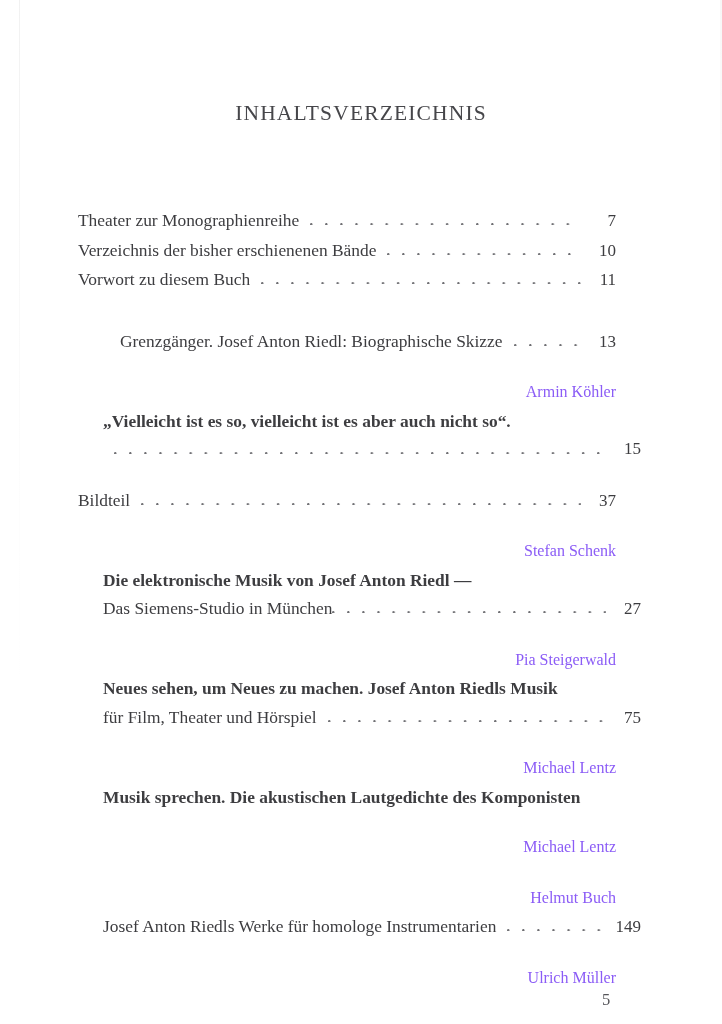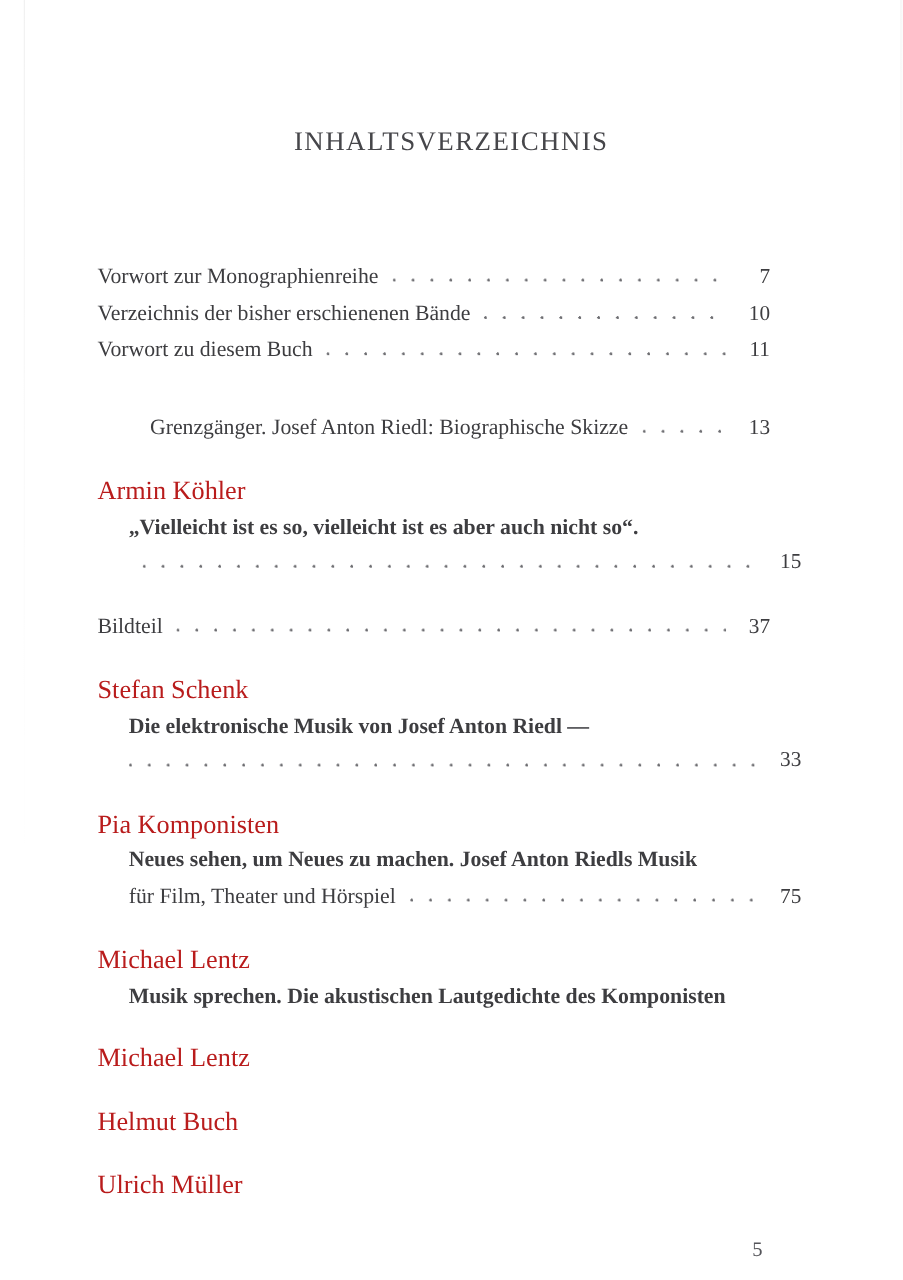--- a/index.html
+++ b/index.html
@@ -69,24 +69,25 @@
   }
 
   
   .group {
     margin-bottom: 0;
   }
   .group.gap-front { margin-top: 32px; margin-left: 42px; }
   .group.gap-std   { margin-top: 22px; }
 
   .author {
-    font-size: 21px;
+    font-size: 16px;
     line-height: 28.5px;
-    color: #b91c1c;
+    color: #8b5cf6;
     white-space: nowrap;
+    text-align: right;
   }
 
   
   .line {
     display: flex;
     align-items: baseline;
     font-size: 17.4px;
     line-height: 28.5px;
     color: #3d3d40;
     width: 100%;
@@ -157,21 +158,21 @@
 
   <div class="page-edge"></div>
   <div class="page-edge-right"></div>
 
   <div class="toc-title">INHALTSVERZEICHNIS</div>
 
   <div class="toc-body">
 
     <div class="group" id="front-matter">
         <div class="line">
-          <span class="label">Vorwort zur Monographienreihe</span>
+          <span class="label">Theater zur Monographienreihe</span>
           <span class="leader pad-left"></span>
           <span class="pagenum">7</span>
         </div>
         <div class="line">
           <span class="label">Verzeichnis der bisher erschienenen Bände</span>
           <span class="leader pad-left"></span>
           <span class="pagenum">10</span>
         </div>
         <div class="line">
           <span class="label">Vorwort zu diesem Buch</span>
@@ -200,42 +201,48 @@
           <div class="line">
             <span class="label">Bildteil</span>
             <span class="leader pad-left"></span>
             <span class="pagenum">37</span>
           </div>
         </div>
         <div class="group gap-std">
           <div class="author">Stefan Schenk</div>
           <div class="line indent plain"><span class="label">Die elektronische Musik von Josef Anton Riedl —</span></div>
           <div class="line indent">
+            <span class="label">Das Siemens-Studio in München</span>
             <span class="leader pad-tight"></span>
-            <span class="pagenum">33</span>
-          </div>
-        </div>
-        <div class="group gap-std">
-          <div class="author">Pia Komponisten</div>
+            <span class="pagenum">27</span>
+          </div>
+        </div>
+        <div class="group gap-std">
+          <div class="author">Pia Steigerwald</div>
           <div class="line indent plain"><span class="label">Neues sehen, um Neues zu machen. Josef Anton Riedls Musik</span></div>
           <div class="line indent">
             <span class="label">für Film, Theater und Hörspiel</span>
             <span class="leader pad-left"></span>
             <span class="pagenum">75</span>
           </div>
         </div>
         <div class="group gap-std">
           <div class="author">Michael Lentz</div>
           <div class="line indent plain"><span class="label">Musik sprechen. Die akustischen Lautgedichte des Komponisten</span></div>
         </div>
         <div class="group gap-std">
           <div class="author">Michael Lentz</div>
         </div>
         <div class="group gap-std">
           <div class="author">Helmut Buch</div>
+          <div class="line indent">
+            <span class="label">Josef Anton Riedls Werke für homologe Instrumentarien</span>
+            <span class="leader pad-left"></span>
+            <span class="pagenum">149</span>
+          </div>
         </div>
         <div class="group gap-std">
           <div class="author">Ulrich Müller</div>
         </div>
       </div>
 
   </div>
 
   <div class="folio">
     <span>5</span>

